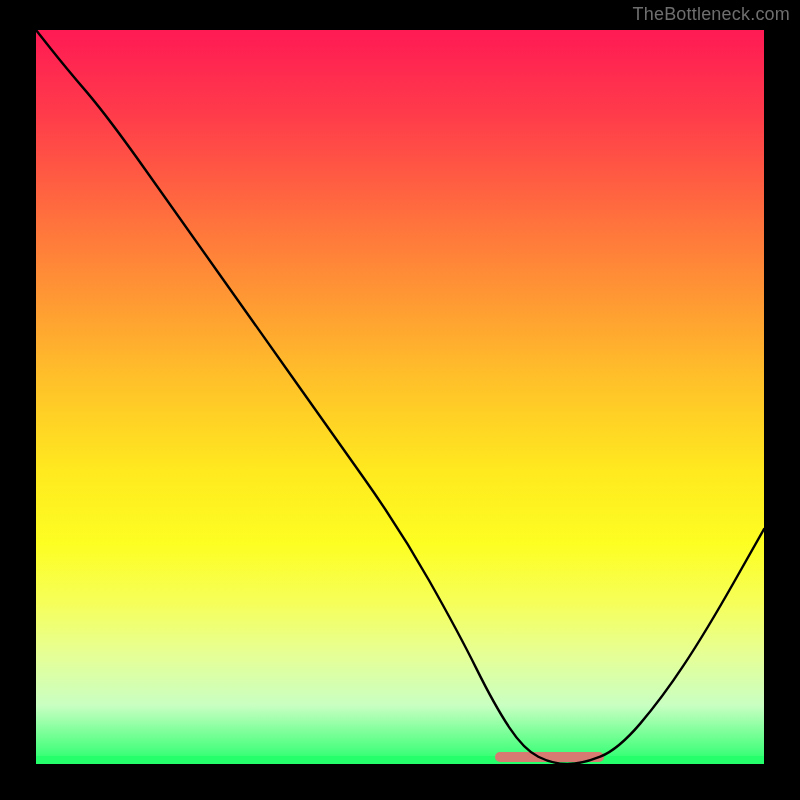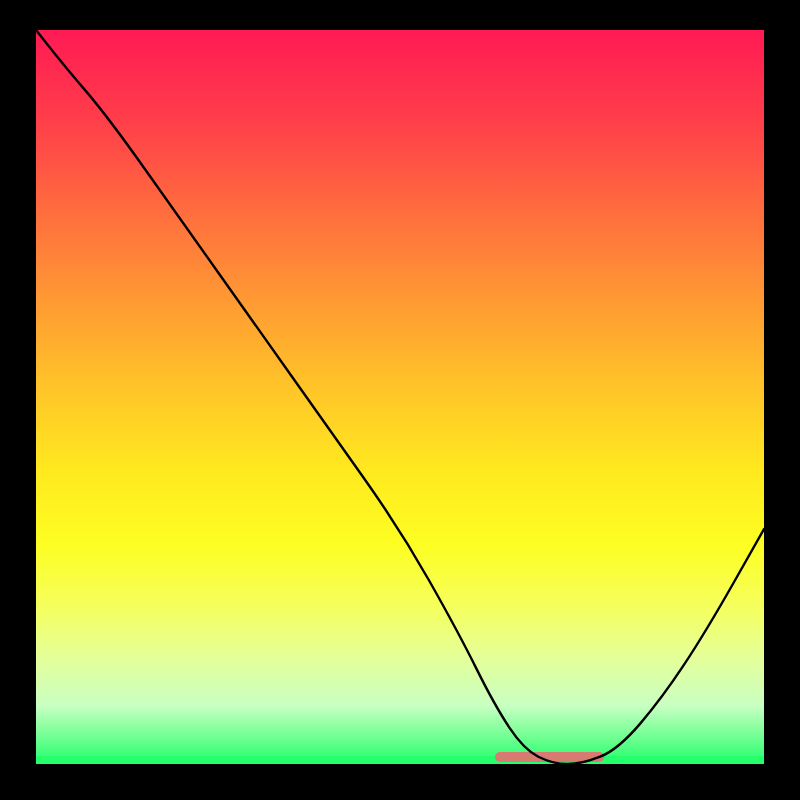--- a/index.html
+++ b/index.html
@@ -71,20 +71,21 @@
     border-radius: 5px / 5px;
     z-index: 4;
     bottom: 2px;
   }
 </style>
 </head>
 <body>
 
 <div class="canvas">
 
+  <div class="watermark">TheBottleneck.com</div>
 
   <div class="plot-area">
 
     <div class="bottom-band"></div>
 
     <div class="highlight" id="highlight-bar" style="left: 458.64px; width: 109.2px;"></div>
 
     <svg class="curve-svg" viewBox="0 0 728 734" preserveAspectRatio="none">
       <path id="curve-path" fill="none" stroke="#000" stroke-width="2.4" stroke-linejoin="round" stroke-linecap="round" d="M 0.0 0.0 Q 0.0 0.0 14.6 18.4 Q 29.1 36.7 51.0 62.4 Q 72.8 88.1 109.2 139.5 Q 145.6 190.8 182.0 242.2 Q 218.4 293.6 254.8 345.0 Q 291.2 396.4 327.6 447.7 Q 364.0 499.1 393.1 550.5 Q 422.2 601.9 440.4 638.6 Q 458.6 675.3 473.2 697.3 Q 487.8 719.3 502.3 726.7 Q 516.9 734.0 531.4 734.0 Q 546.0 734.0 564.2 726.7 Q 582.4 719.3 604.2 693.6 Q 626.1 667.9 647.9 634.9 Q 669.8 601.9 698.9 550.5 T 728.0 499.1"></path>
     </svg>

